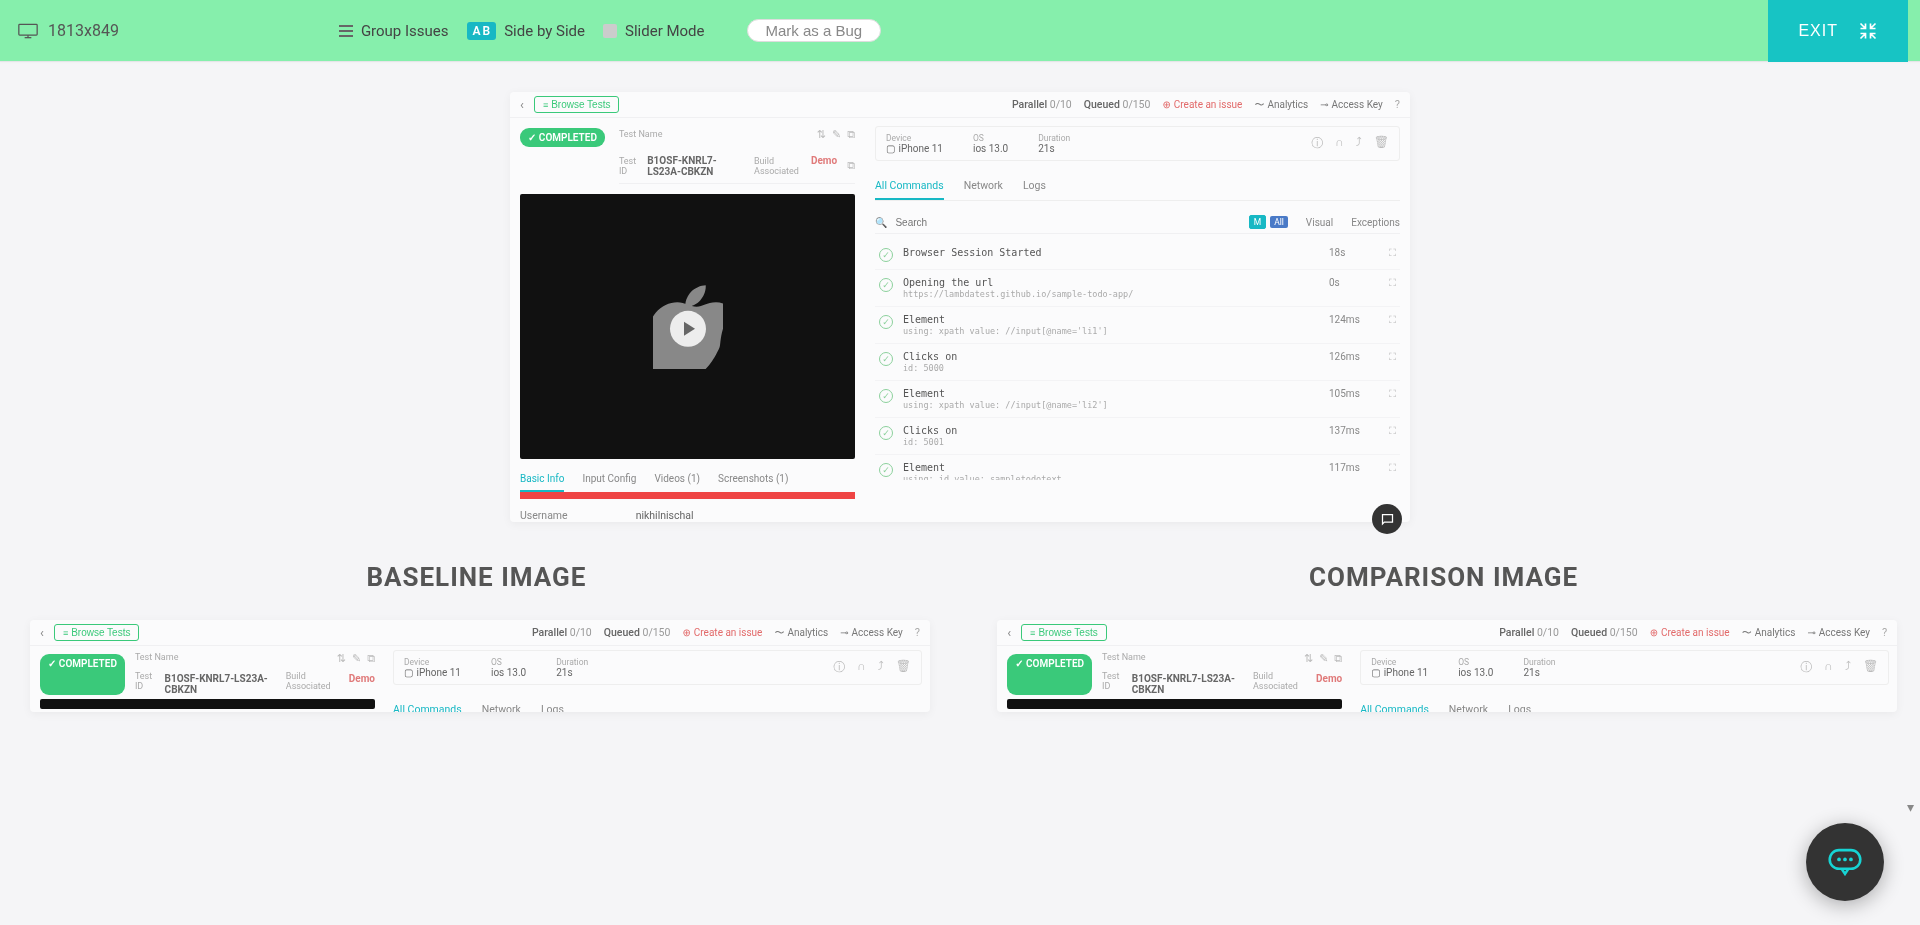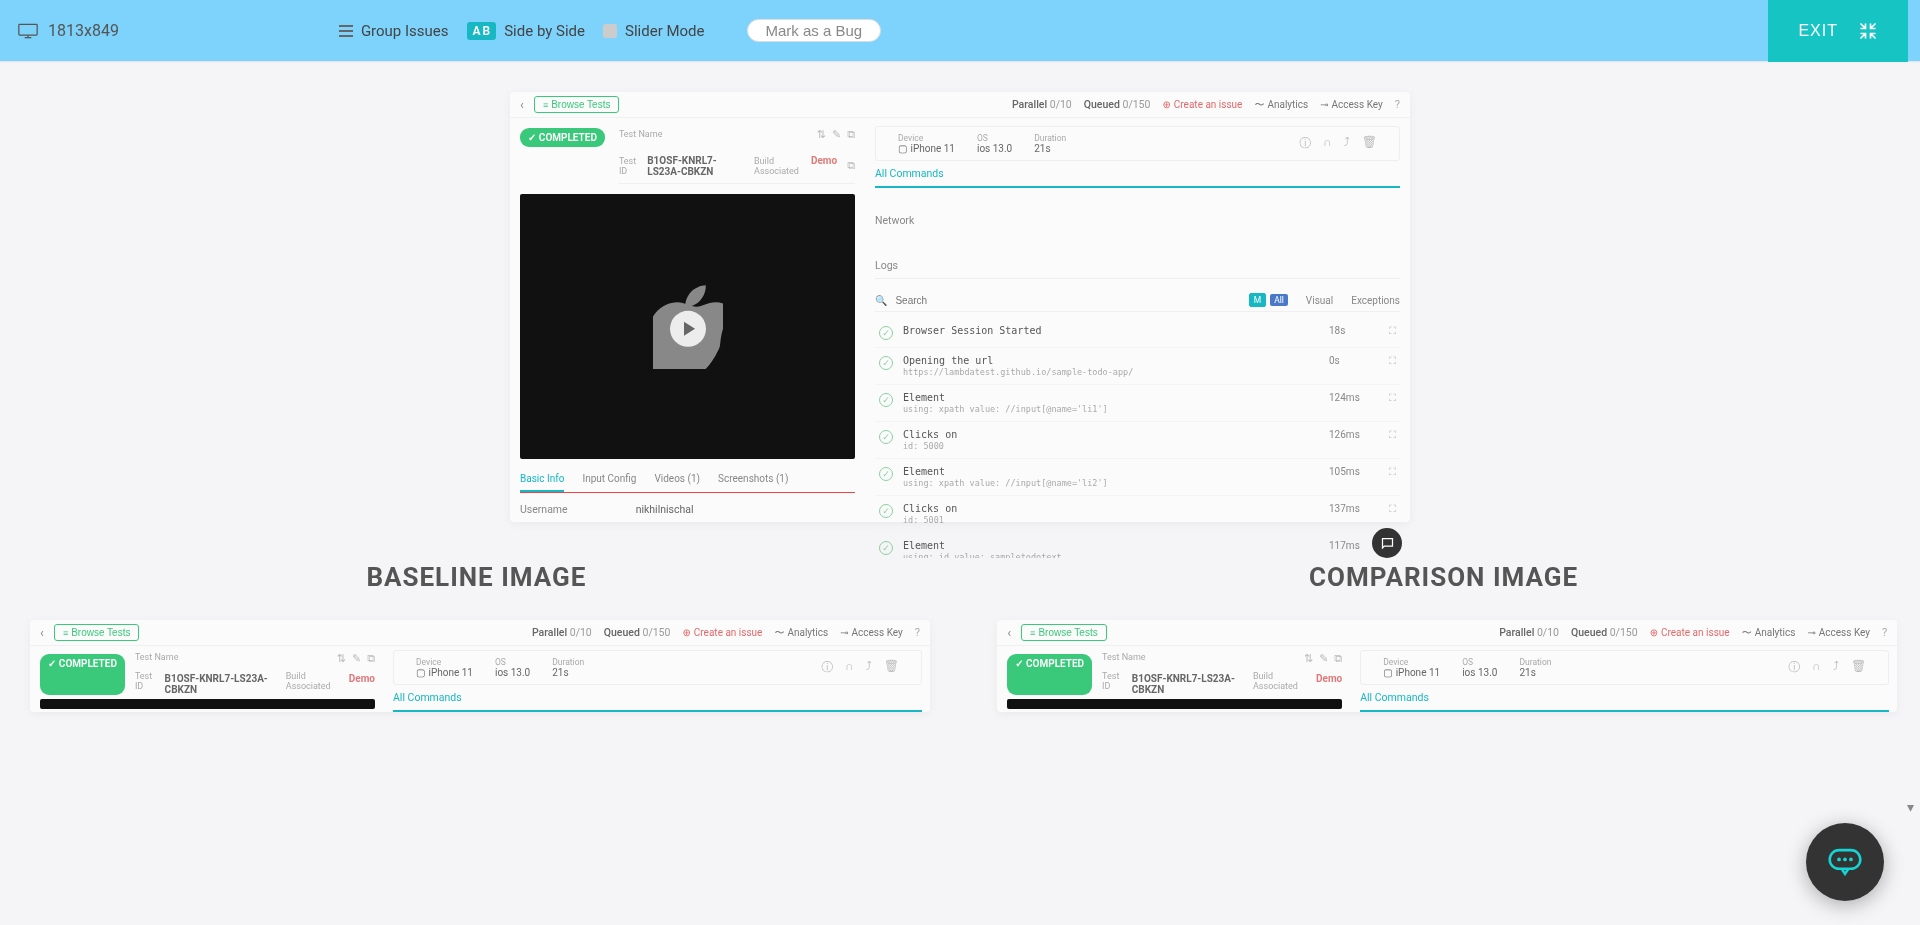--- a/index.html
+++ b/index.html
@@ -8,21 +8,21 @@
   background: #f5f5f7;
   width: 1920px;
   height: 925px;
   overflow: hidden;
   position: relative;
 }
 
 
 .topbar {
   height: 62px;
-  background: #7dd3fc;
+  background: #86efac;
   display: flex;
   align-items: center;
   padding: 0 12px;
   border-bottom: 1px solid #e5e5e8;
   box-shadow: 0 1px 2px rgba(0,0,0,0.02);
 }
 .resolution {
   display: flex;
   align-items: center;
   gap: 10px;
@@ -181,49 +181,49 @@
   border-left: 11px solid #666;
   border-top: 7px solid transparent;
   border-bottom: 7px solid transparent;
   margin-left: 3px;
 }
 
 .sub-tabs {
   display: flex;
   gap: 18px;
   margin-top: 8px;
-  border-bottom: 1px solid #ef4444;
+  border-bottom: 7px solid #ef4444;
   font-size: 10px;
 }
 .sub-tabs span { padding: 6px 0; color: #888; cursor:pointer;}
 .sub-tabs span.active { color: #17b8c4; border-bottom: 2px solid #17b8c4; }
 
 .username-row { display:flex; padding: 10px 0; gap: 68px; font-size:10.5px; color:#888; }
 .username-row .v { color:#666; }
 
 
 .device-strip {
   display: flex;
   border: 1px solid #eee;
   border-radius: 3px;
-  padding: 6px 22px;
-  gap: 22px;
+  padding: 6px 10px;
+  gap: 30px;
   align-items: center;
 }
 .ds-block .lbl { font-size: 8.5px; color:#aaa; }
 .ds-block .val { font-size: 10px; color:#666; display:flex; align-items:center; gap:3px;}
 .ds-actions { margin-left:auto; display:flex; gap:12px; color:#bbb; font-size:12px; }
 .ds-actions span { cursor:pointer; }
 
 .cmd-tabs {
   display:flex;
   gap: 20px;
+  margin-top: 12px;
   font-size: 10.5px;
   border-bottom: 1px solid #eee;
-  flex-direction: column;
 }
 .cmd-tabs span { padding: 6px 0; color:#888; cursor:pointer;}
 .cmd-tabs span.active { color:#17b8c4; border-bottom: 2px solid #17b8c4;}
 
 .search-row {
   display:flex;
   align-items:center;
   gap:8px;
   margin-top:10px;
   font-size:10px;

